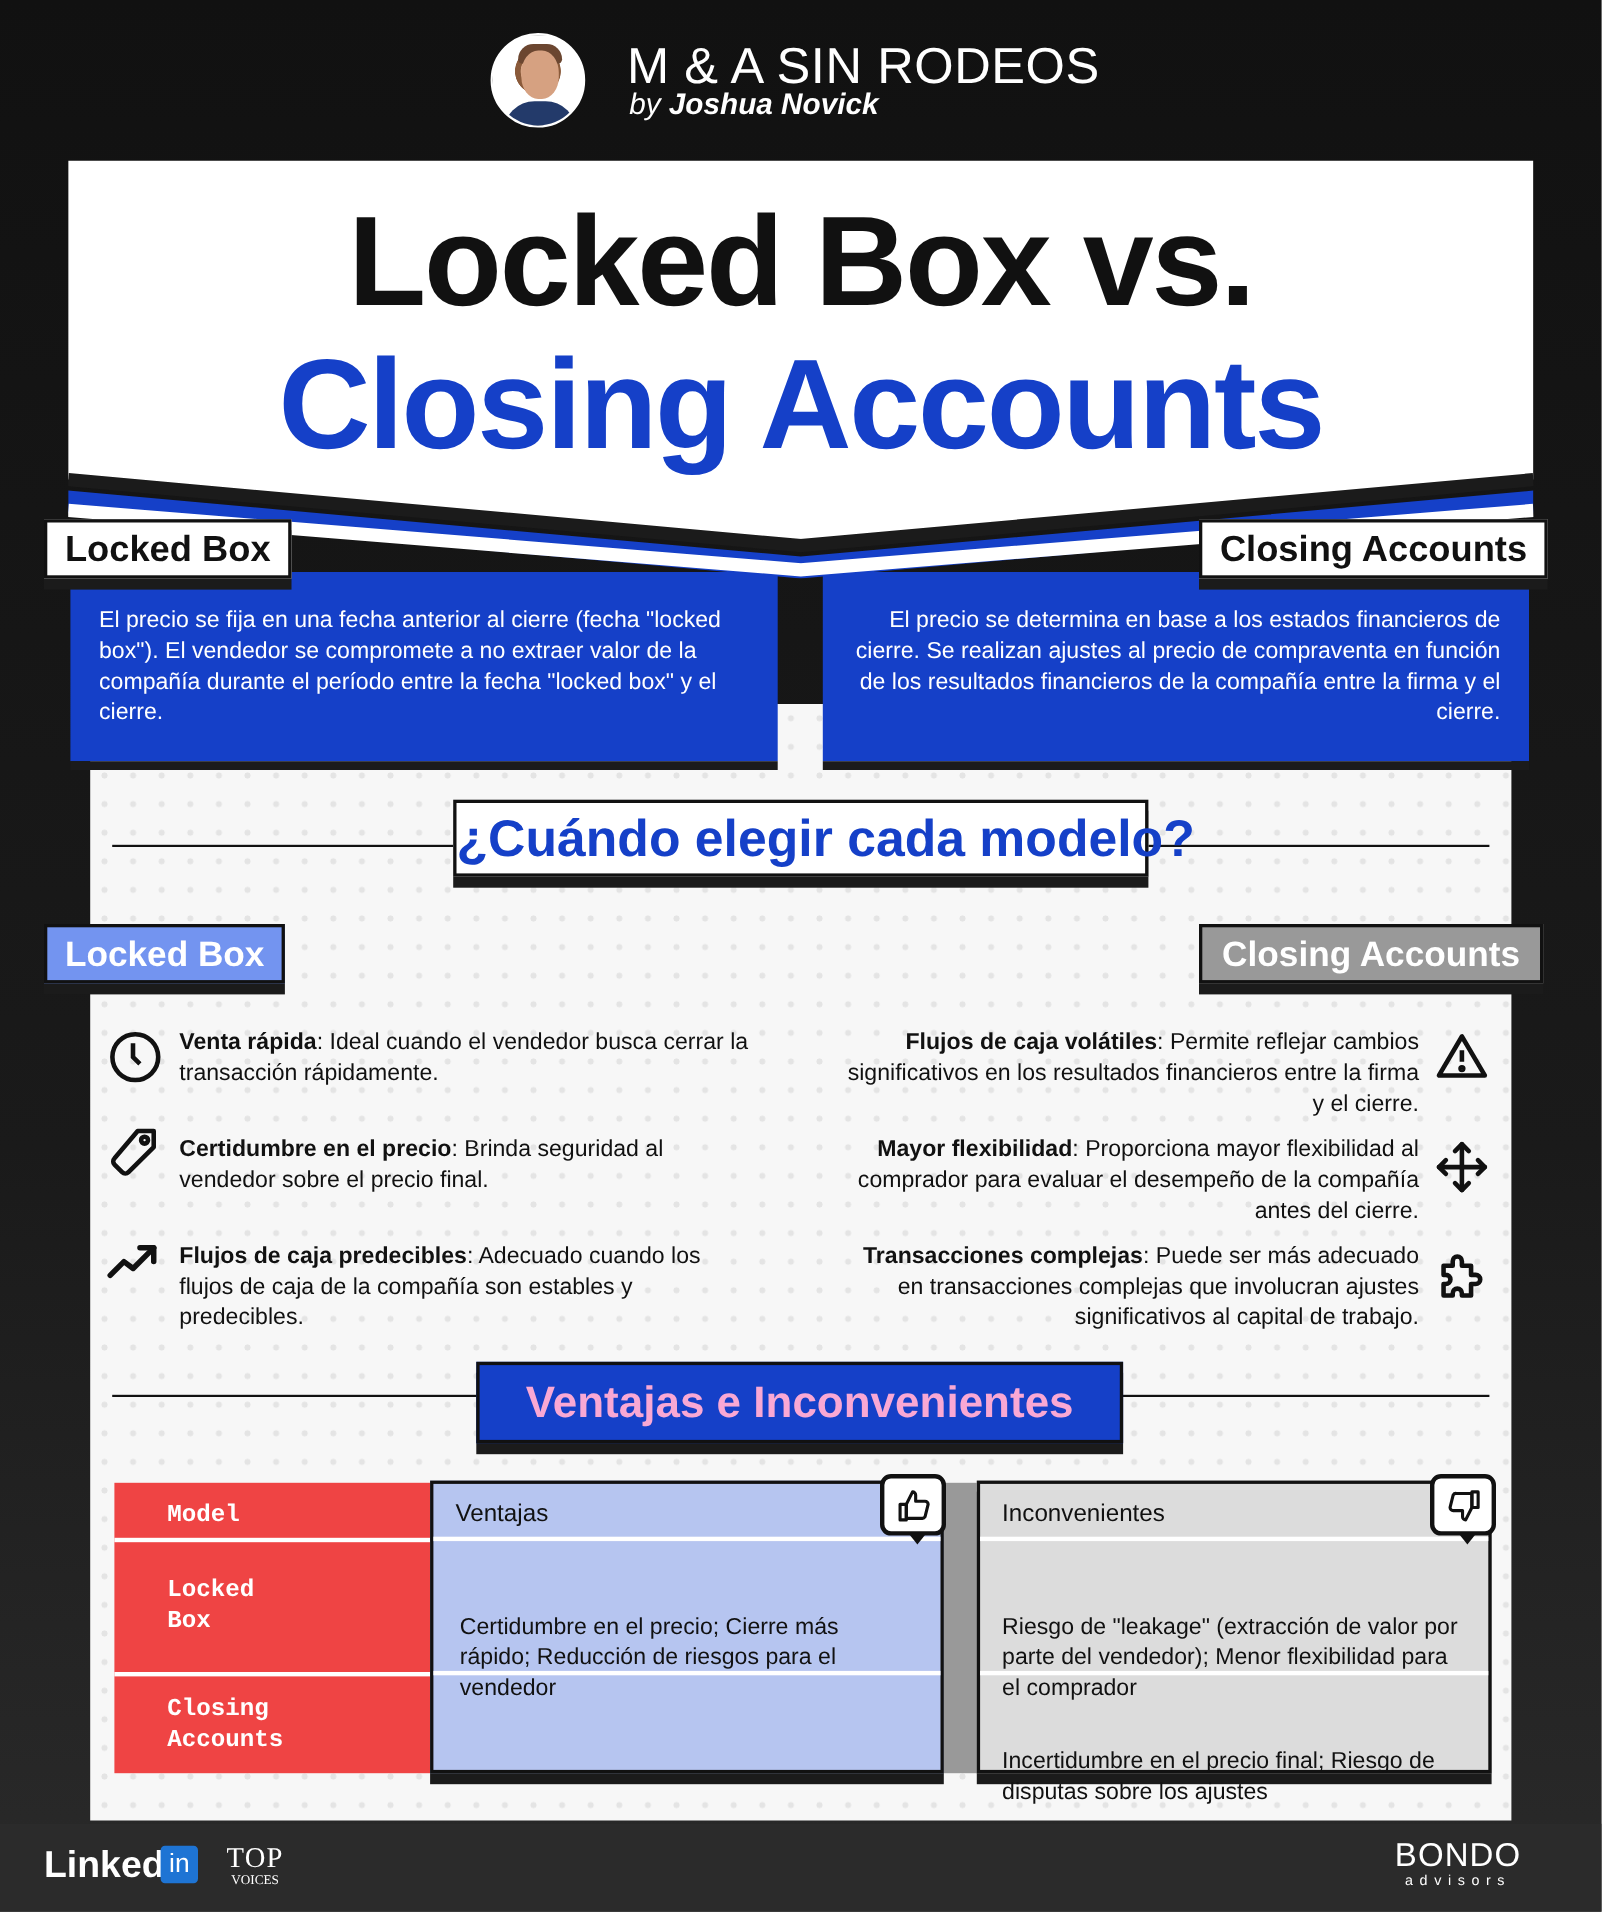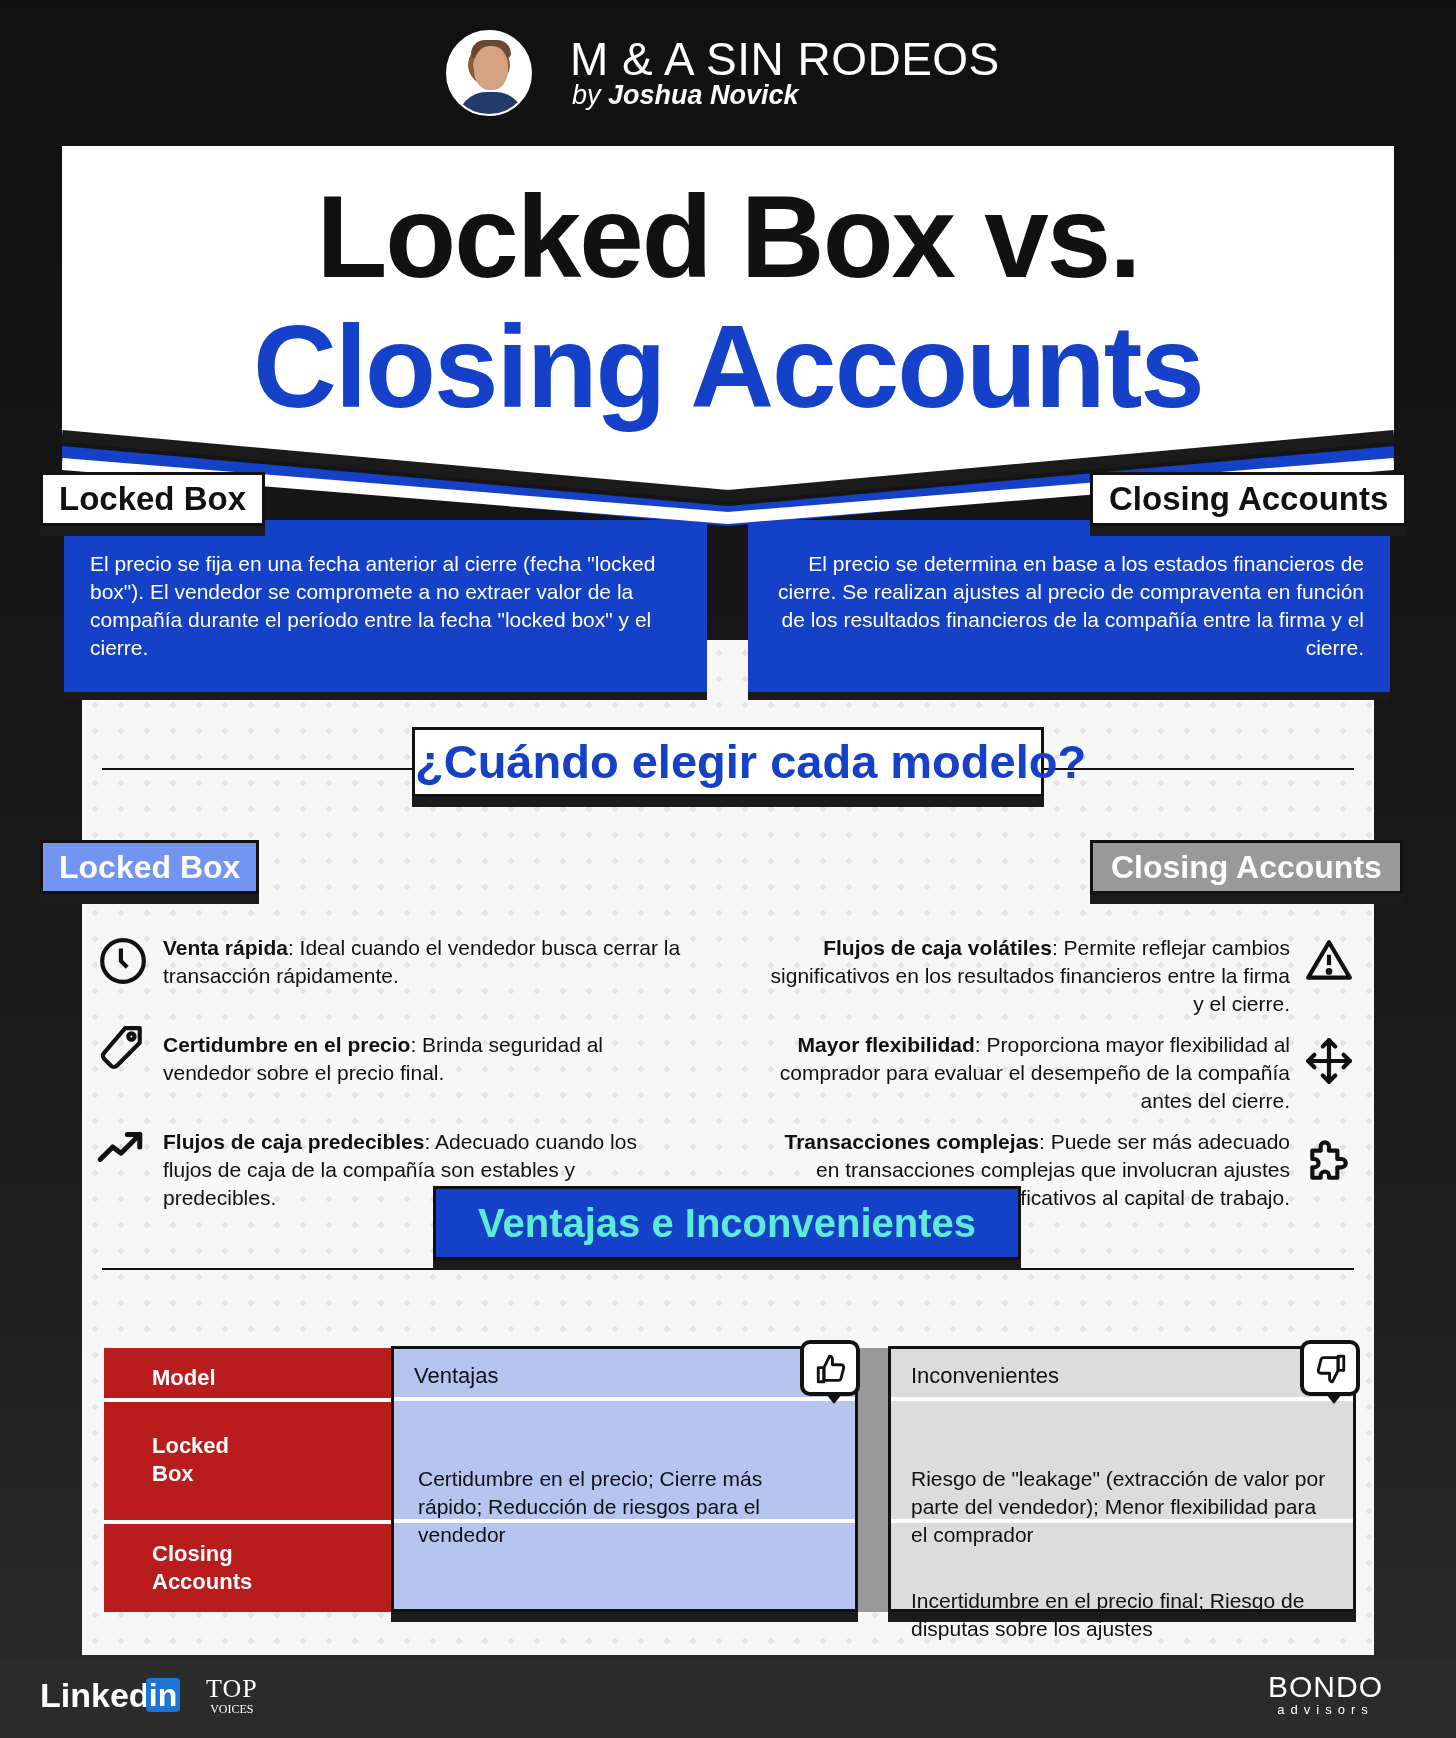--- a/index.html
+++ b/index.html
@@ -43,50 +43,50 @@
   .shadow-bar { background: #1b1b1b; height: 8px; }
 
   .tag { background: #fff; border: 3px solid #111; box-shadow: 0 10px 0 #1b1b1b; font-size: 33px; font-weight: 700; padding: 0 16px; line-height: 48px; white-space: nowrap; }
   .tag-lb1 { left: 40px; top: 472px; }
   .tag-ca1 { left: 1090px; top: 472px; }
 
   
   .hline { height: 2px; background: #111; }
   .sec-box { border: 3px solid #111; box-shadow: 0 10px 0 #1b1b1b; text-align: center; font-weight: 700; white-space: nowrap; }
   .sec1 { left: 412px; top: 727px; width: 632px; height: 70px; background: #fff; color: #1540c8; font-size: 47px; line-height: 64px; }
-  .sec2 { left: 433px; top: 1186px; width: 588px; height: 74px; background: #1540c8; color: #5eead4; font-size: 40px; line-height: 68px; }
+  .sec2 { left: 433px; top: 1238px; width: 588px; height: 74px; background: #1540c8; color: #f9a8d4; font-size: 40px; line-height: 68px; }
 
   .tag-lb2 { left: 40px; top: 840px; background: #7394f0; color: #fff; font-size: 32px; font-weight: 700; border: 3px solid #111; box-shadow: 0 10px 0 #1b1b1b; padding: 0 16px; line-height: 48px; }
   .tag-ca2 { left: 1090px; top: 840px; background: #999; color: #fff; font-size: 32px; font-weight: 700; border: 3px solid #111; box-shadow: 0 10px 0 #1b1b1b; padding: 0 18px; line-height: 48px; white-space: nowrap; }
 
   
   .feat { font-size: 21px; line-height: 28px; color: #111; }
   .feat b { font-weight: 700; }
   .feat-left { left: 163px; width: 520px; }
   .feat-right { left: 760px; width: 530px; text-align: right; }
   .icon { width: 50px; height: 50px; }
   .icon svg { width: 100%; height: 100%; }
 
   
-  .tbl-model { left: 104px; top: 1348px; width: 290px; height: 264px; background: #b91c1c; }
+  .tbl-model { left: 104px; top: 1348px; width: 290px; height: 264px; background: #ef4444; font-family: Liberation Mono, monospace; }
   .tbl-cell-label { color: #fff; font-weight: 700; font-size: 22px; line-height: 28px; }
   .tbl-sep { height: 4px; background: #fff; }
   .col-adv { left: 391px; top: 1346px; width: 467px; height: 266px; background: #b6c5f0; border: 3px solid #111; box-shadow: 0 10px 0 #1b1b1b; }
   .col-dis { left: 888px; top: 1346px; width: 468px; height: 266px; background: #dcdcdc; border: 3px solid #111; box-shadow: 0 10px 0 #1b1b1b; }
   .gray-strip { left: 858px; top: 1348px; width: 30px; height: 264px; background: #999; }
   .th { font-weight: 400; font-size: 22px; color: #111; }
   .td { font-size: 21px; line-height: 28px; color: #111; margin-top: 44px; }
   .bubble { width: 60px; height: 56px; background: #fff; border: 4px solid #111; border-radius: 10px; }
   .bubble::after { content: ""; position: absolute; left: 22px; bottom: -12px; width: 0; height: 0; border-left: 8px solid transparent; border-right: 8px solid transparent; border-top: 10px solid #111; }
   .bubble svg { position: absolute; left: 10px; top: 8px; width: 34px; height: 34px; }
 
   
   .footer-bar { left: 0; top: 1658px; width: 1456px; height: 80px; background: #2b2b2b; }
   .li-text { left: 40px; top: 1676px; color: #fff; font-size: 34px; font-weight: 700; }
-  .li-badge { left: 146px; top: 1678px; width: 34px; height: 34px; background: #1e74d4; border-radius: 4px; color: #fff; font-size: 32px; font-weight: 700; text-align: center; line-height: 34px; }
+  .li-badge { left: 146px; top: 1678px; width: 34px; height: 34px; background: #1e74d4; border-radius: 4px; color: #fff; font-size: 24px; font-weight: 400; text-align: center; line-height: 34px; }
   .topv { left: 206px; top: 1676px; color: #fff; font-family: "Liberation Serif", serif; text-align: center; }
   .topv .t { font-size: 26px; line-height: 26px; letter-spacing: 1px; }
   .topv .v { font-size: 12px; line-height: 14px; }
   .bondo { left: 1268px; top: 1672px; color: #fff; text-align: center; }
   .bondo .b { font-size: 30px; letter-spacing: 1px; font-weight: 500; line-height: 30px; }
   .bondo .a { font-size: 13px; letter-spacing: 6px; line-height: 16px; }
 </style>
 </head>
 <body>
 

